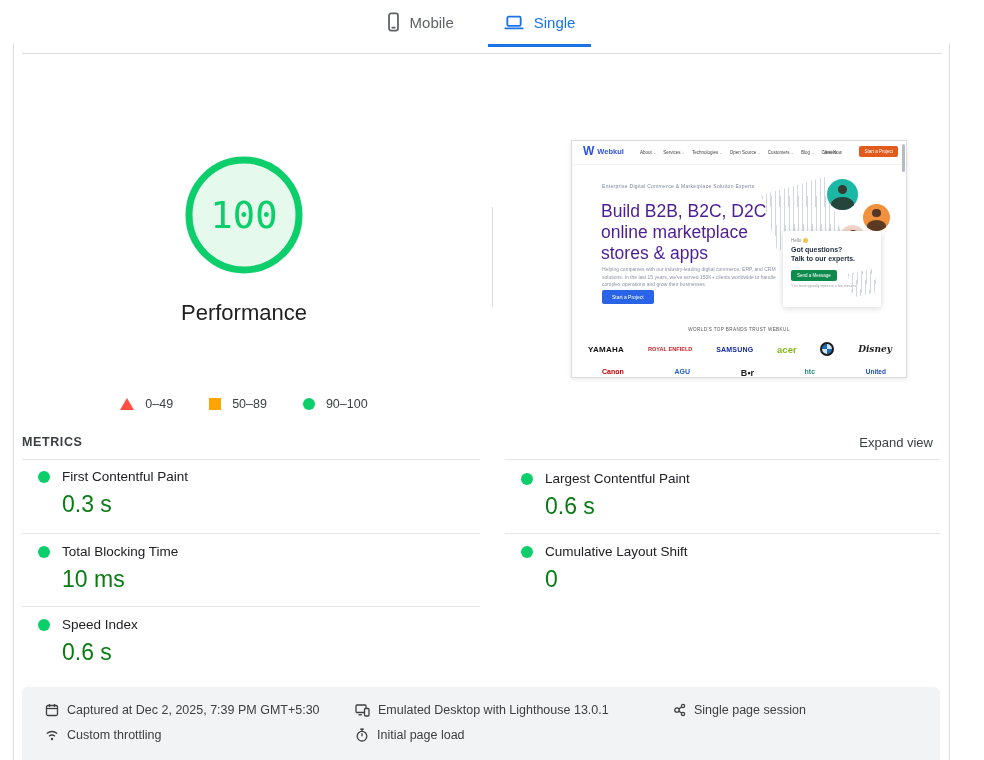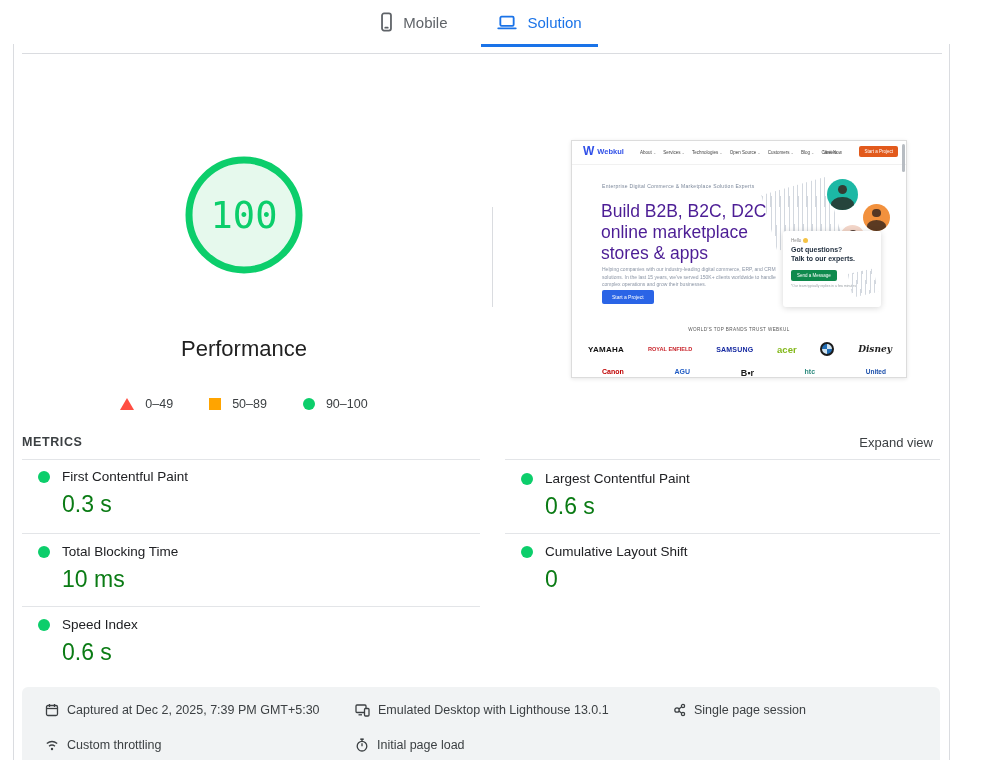--- a/index.html
+++ b/index.html
@@ -17,21 +17,21 @@
   
   .card-frame { position:absolute; left:13px; right:12px; top:44px; bottom:0;
                 border-left:1px solid #dadce0; border-right:1px solid #dadce0; }
   .card-topline { position:absolute; left:22px; right:20px; top:53px; height:1px; background:#dadce0; }
 
   
   .gauge { position:absolute; left:185px; top:156px; width:118px; height:118px; cursor:pointer; }
   .gauge-score { position:absolute; inset:0; display:flex; align-items:center; justify-content:center;
                  font-family:"DejaVu Sans Mono", monospace; font-size:37px; color:#0cce6b; }
   .perf-title { position:absolute; left:94px; top:300px; width:300px; text-align:center;
-                font-size:22px; color:#212121;margin-top:36px; }
+                font-size:22px; color:#212121; }
   .disclaimer { position:absolute; left:24px; top:337px; width:440px; text-align:center;
                 font-size:12.5px; line-height:20px; color:#202124; }
   .disclaimer a { color:#0b57d0; text-decoration:none; cursor:pointer; }
 
   .vdivider { position:absolute; left:492px; top:207px; width:1px; height:100px; background:#dadce0; }
 
   
   .legend { position:absolute; left:74px; top:397px; width:340px; display:flex; justify-content:center;
             gap:36px; align-items:center; font-size:12.5px; color:#3c4043; }
   .legend .item { display:flex; align-items:center; gap:11px; }
@@ -57,21 +57,21 @@
   .metric .val { padding-left:40px; margin-top:5px; font-size:23px; font-weight:500; color:#0a7b14; }
   .m-fcp { left:22px;  top:468px; }
   .m-lcp { left:505px; top:470px; }
   .m-tbt { left:22px;  top:543px; }
   .m-cls { left:505px; top:543px; }
   .m-si  { left:22px;  top:616px; }
 
   
   .footer { position:absolute; left:22px; right:22px; top:687px; bottom:0; background:#f1f3f4;
             border-radius:6px 6px 0 0; padding:11px 12px 0 23px;
-            display:grid; grid-template-columns:310px 318px 1fr; grid-auto-rows:24px; row-gap:11px; }
+            display:grid; grid-template-columns:310px 318px 1fr; grid-auto-rows:24px; row-gap:1px; }
   .fitem { display:flex; align-items:center; gap:8px; font-size:12.5px; color:#3c4043; }
   .fitem svg { flex:none; display:block; color:#3c4043; }
   .fitem.u span { text-decoration-color:#9aa0a6; cursor:pointer; }
 
   
   .thumb { position:absolute; left:571px; top:140px; width:336px; height:238px; background:#fff;
            border:1px solid #dcdcdc; box-shadow:0 1px 4px rgba(0,0,0,.10); overflow:hidden; cursor:pointer; }
   .t-header { position:absolute; left:0; right:0; top:0; height:24px; background:#fff;
               border-bottom:1px solid #f1f1f1; }
   .t-logo { position:absolute; left:11px; top:4px; display:flex; align-items:center; gap:3px; }
@@ -142,21 +142,21 @@
       </span>
       <span>Mobile</span>
     </div>
     <div class="tab active">
       <span>
         <svg width="20" height="15" viewBox="0 0 24 18" fill="none" stroke="currentColor" stroke-width="2.2">
           <rect x="4" y="2" width="16" height="11" rx="1.5"></rect>
           <line x1="1.5" y1="16" x2="22.5" y2="16" stroke-linecap="round"></line>
         </svg>
       </span>
-      <span>Solution</span>
+      <span>Single</span>
     </div>
   </div>
 
   <div class="card-frame"></div>
   <div class="card-topline"></div>
 
   <div class="gauge">
     <svg width="118" height="118" viewBox="0 0 118 118">
       <circle cx="59" cy="59" r="55" fill="#e6f9ed" stroke="#0cce6b" stroke-width="7"></circle>
     </svg>

